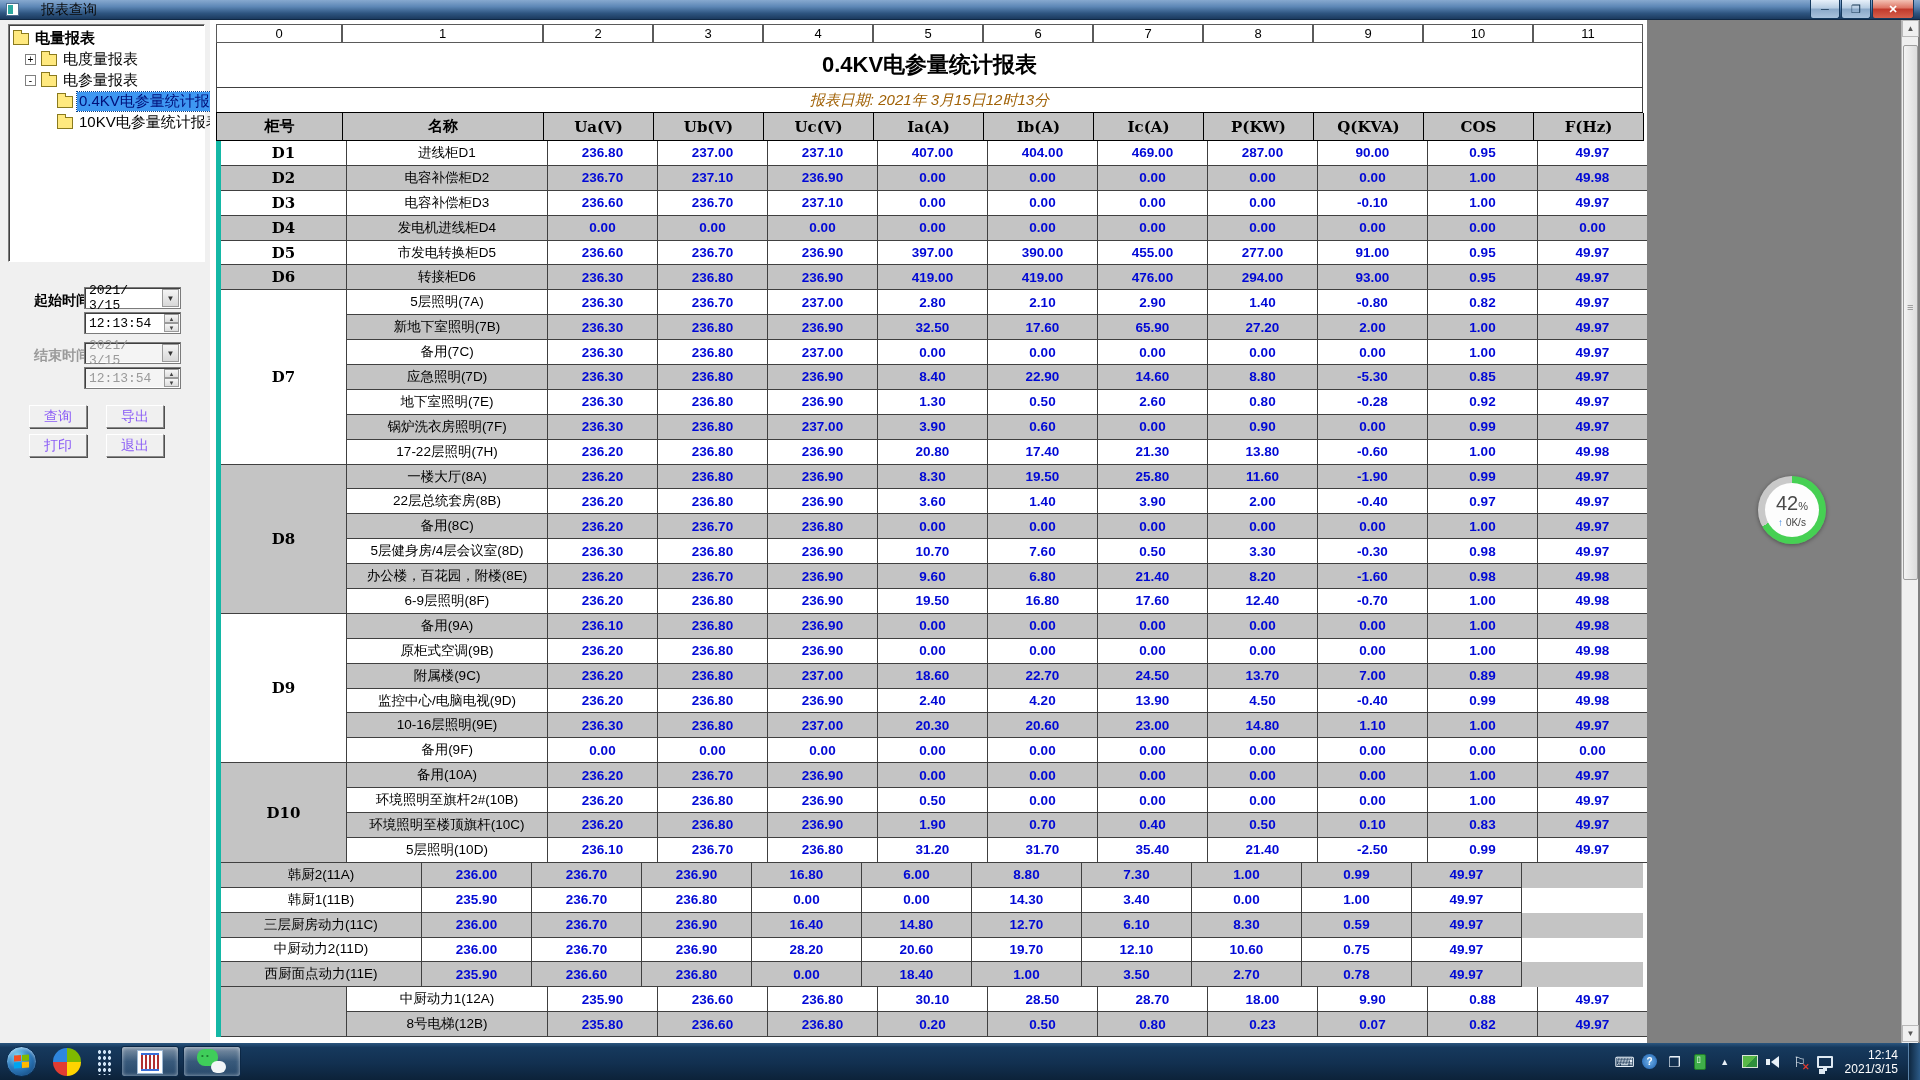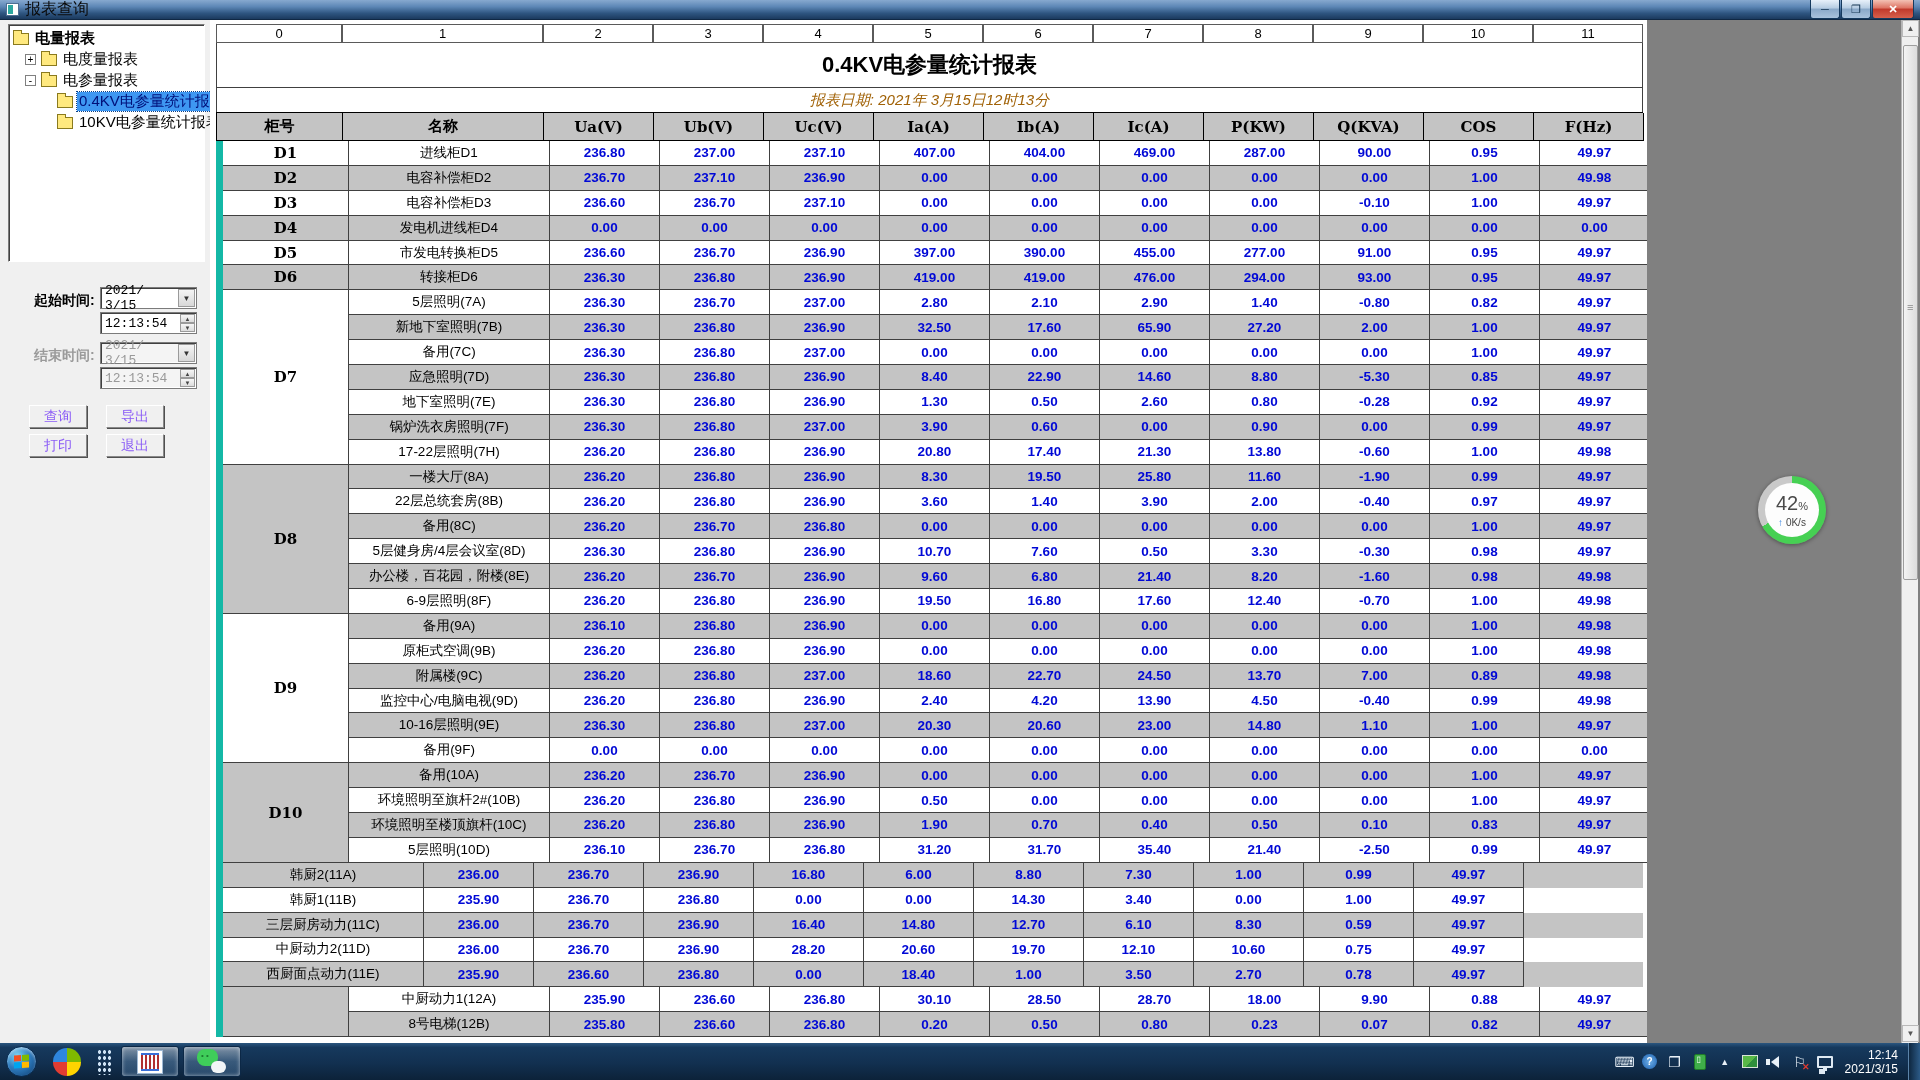--- a/index.html
+++ b/index.html
@@ -5,21 +5,21 @@
   * { margin:0; padding:0; box-sizing:border-box; }
   html,body { width:1920px; height:1080px; overflow:hidden; font-family:"Liberation Sans", sans-serif; }
   body { background:#808080; position:relative; }
 
   
   .titlebar { position:absolute; left:0; top:0; width:1920px; height:20px;
     background:linear-gradient(180deg,#87a9cf 0%,#5d87b6 35%,#2e5580 70%,#1b3a5e 100%);
     border-bottom:1px solid #102844; display:flex; align-items:center; }
   .app-icon { width:13px; height:13px; margin:0 6px 0 6px; background:#fff; border:1px solid #4d6f93; position:relative; }
   .app-icon::before { content:""; position:absolute; left:1px; top:1px; width:5px; height:9px; background:#2da8a0; }
-  .title-text { font-size:16px; color:#0a0a0a; font-weight:400; }
+  .title-text { font-size:14px; color:#0a0a0a; font-weight:400;margin-left:16px; }
   .caption-buttons { position:absolute; right:6px; top:0; height:19px; display:flex; }
   .cap-btn { width:30px; height:19px; border:1px solid #163a5e; border-top:none; display:flex; align-items:center; justify-content:center;
     font-size:11px; color:#12324f; background:linear-gradient(180deg,#e8f1fa 0%,#b6cce2 45%,#89a8c8 50%,#a9c2dc 100%);
     border-radius:0 0 3px 3px; margin-left:1px; }
   .cap-btn.close { background:linear-gradient(180deg,#f3c1b4 0%,#dd7262 45%,#c0392b 50%,#d6604c 100%); color:#fff; width:42px; font-weight:bold; }
 
   
   .client { position:absolute; left:0; top:20px; width:1920px; height:1023px; background:#808080; }
 
   
@@ -34,21 +34,21 @@
   .tree-indent1 { margin-left:14px; } .tree-indent2 { margin-left:44px; }
   .folder { width:16px; height:12px; background:#ffe97f; border:1px solid #8a7a1e; position:relative; margin:0 4px 0 2px; flex:0 0 auto; }
   .folder::before { content:""; position:absolute; left:-1px; top:-4px; width:7px; height:3px; background:#ffe97f; border:1px solid #8a7a1e; border-bottom:none; }
   .tree-label { padding:0 2px; }
   .tree-label.selected { background:#3e97f2; color:#00107a; outline:1px dotted #0a3f86; }
 
   
   .form-label { position:absolute; left:34px; font-size:14px; color:#000; font-weight:bold; }
   .form-label.disabled { color:#9a9a9a; }
   .combo { position:absolute; left:84px; width:97px; height:22px; background:#fff; border:1px solid #7b7b7b;
-    box-shadow:inset 1px 1px 0 #404040, inset -1px -1px 0 #fff; display:flex; align-items:center; font-size:14px;margin-left:16px; }
+    box-shadow:inset 1px 1px 0 #404040, inset -1px -1px 0 #fff; display:flex; align-items:center; font-size:14px; }
   .combo .val { flex:1; padding-left:4px; font-family:"Liberation Mono", monospace; font-size:13px; }
   .combo.disabled { background:#f4f4f4; color:#9a9a9a; }
   .drop-btn { width:17px; height:18px; margin-right:1px; background:linear-gradient(#f4f4f4,#d8d8d8); border:1px solid #9a9a9a;
     font-size:8px; display:flex; align-items:center; justify-content:center; color:#333; }
   .spin-btns { width:15px; margin-right:1px; display:flex; flex-direction:column; }
   .spin-btns div { height:9px; background:linear-gradient(#f6f6f6,#dcdcdc); border:1px solid #9a9a9a; font-size:6px;
     display:flex; align-items:center; justify-content:center; color:#444; }
   .push-btn { position:absolute; width:58px; height:23px; background:#f0f0f0;
     border:1px solid #888; border-top-color:#fff; border-left-color:#fff;
     box-shadow:1px 1px 0 #505050; font-size:14px; text-align:center; line-height:21px; color:#8b5cf6; }
@@ -60,21 +60,21 @@
   .colnum-row .cell { border:1px solid #5a5a5a; background:#fff; font-size:13px; text-align:center; line-height:17px; }
   .c0 { width:126px; flex:0 0 auto;text-align:center; } .c1 { width:201px; flex:0 0 auto; } .cv { width:110px; flex:0 0 auto; }
   .title-band { height:44px; border-left:1px solid #404040; border-right:1px solid #404040;
     display:flex; align-items:center; justify-content:center; font-size:22px; font-weight:bold; color:#000; }
   .date-band { height:25px; border:1px solid #404040; border-bottom:none;
     display:flex; align-items:center; justify-content:center; font-size:15px; color:#a16207;font-style:italic; }
   .header-row { display:flex; height:29px; border-left:1px solid #000; border-top:1px solid #000; }
   .header-row .cell { background:#c4c4c4; border-right:1px solid #000; border-bottom:1px solid #000;
     font-weight:bold; font-size:15px; display:flex; align-items:center; justify-content:center;
     font-family:"DejaVu Serif", serif; }
-  #report-groups { border-left:7px solid #14b8a6; }
+  #report-groups { border-left:5px solid #14b8a6; }
   .group { display:flex; }
   .glabel { width:126px; flex:0 0 auto; border-right:1px solid #404040; border-bottom:1px solid #404040;
     display:flex; align-items:center; justify-content:center;
     font-family:"DejaVu Serif", serif; font-weight:bold; font-size:15px; }
   .grows { flex:1; }
   .drow { display:flex; height:24.9px; }
   .drow .cell { border-right:1px solid #404040; border-bottom:1px solid #404040;
     display:flex; align-items:center; justify-content:center; }
   .drow .name { font-size:13.5px; color:#000; }
   .drow .num { font-size:13.5px; font-weight:bold; color:#0008d6; }

